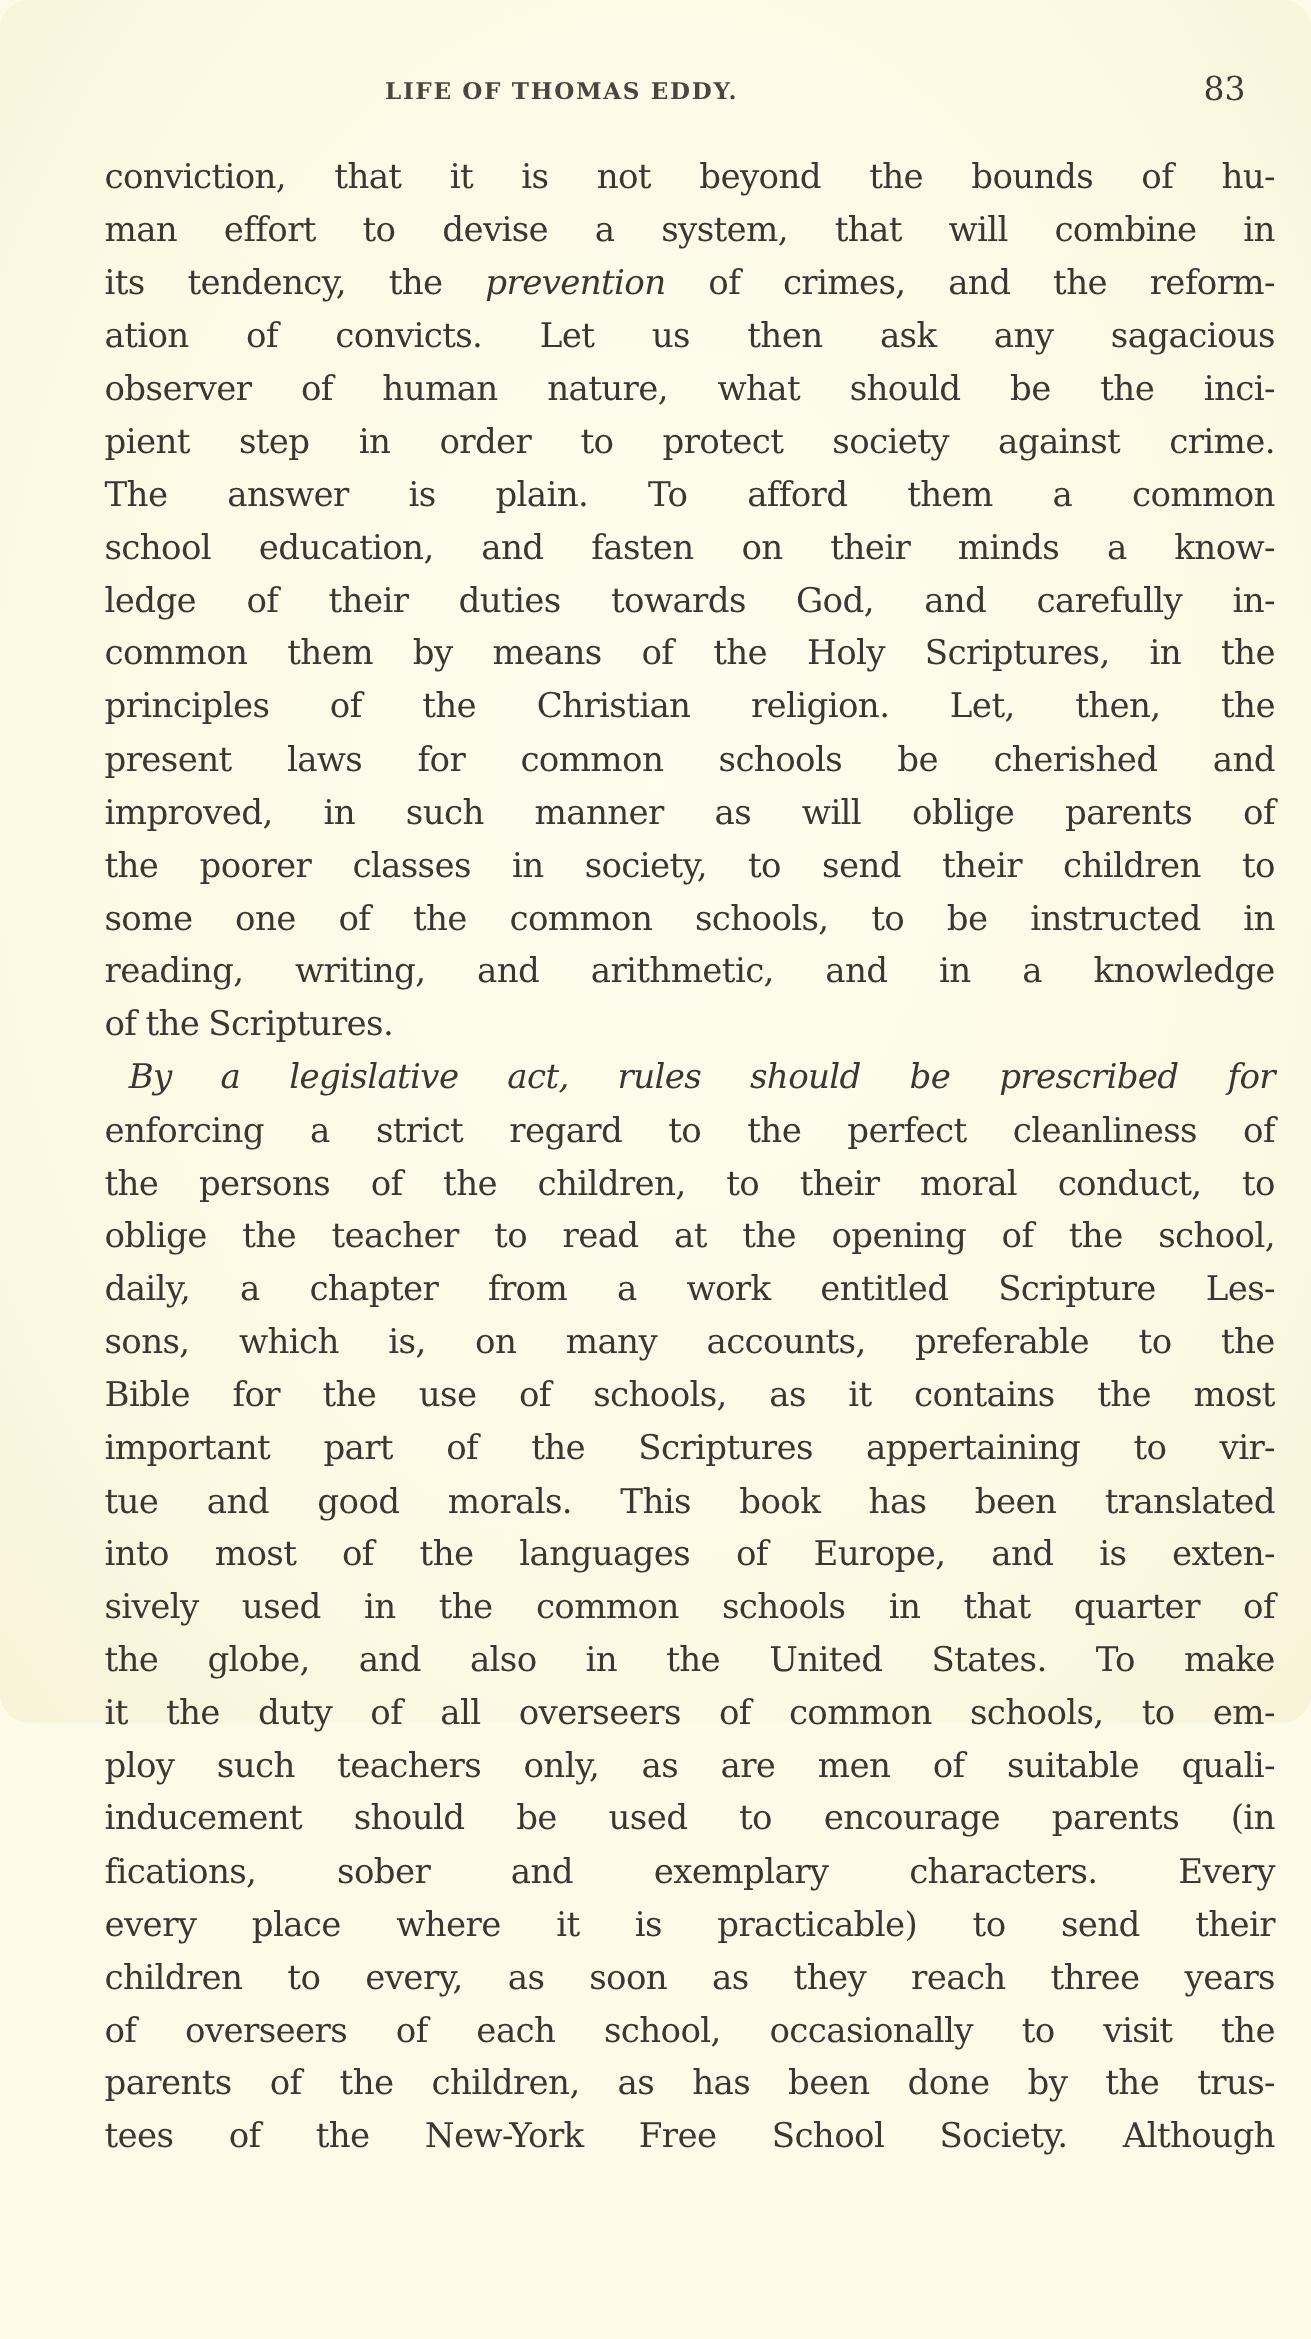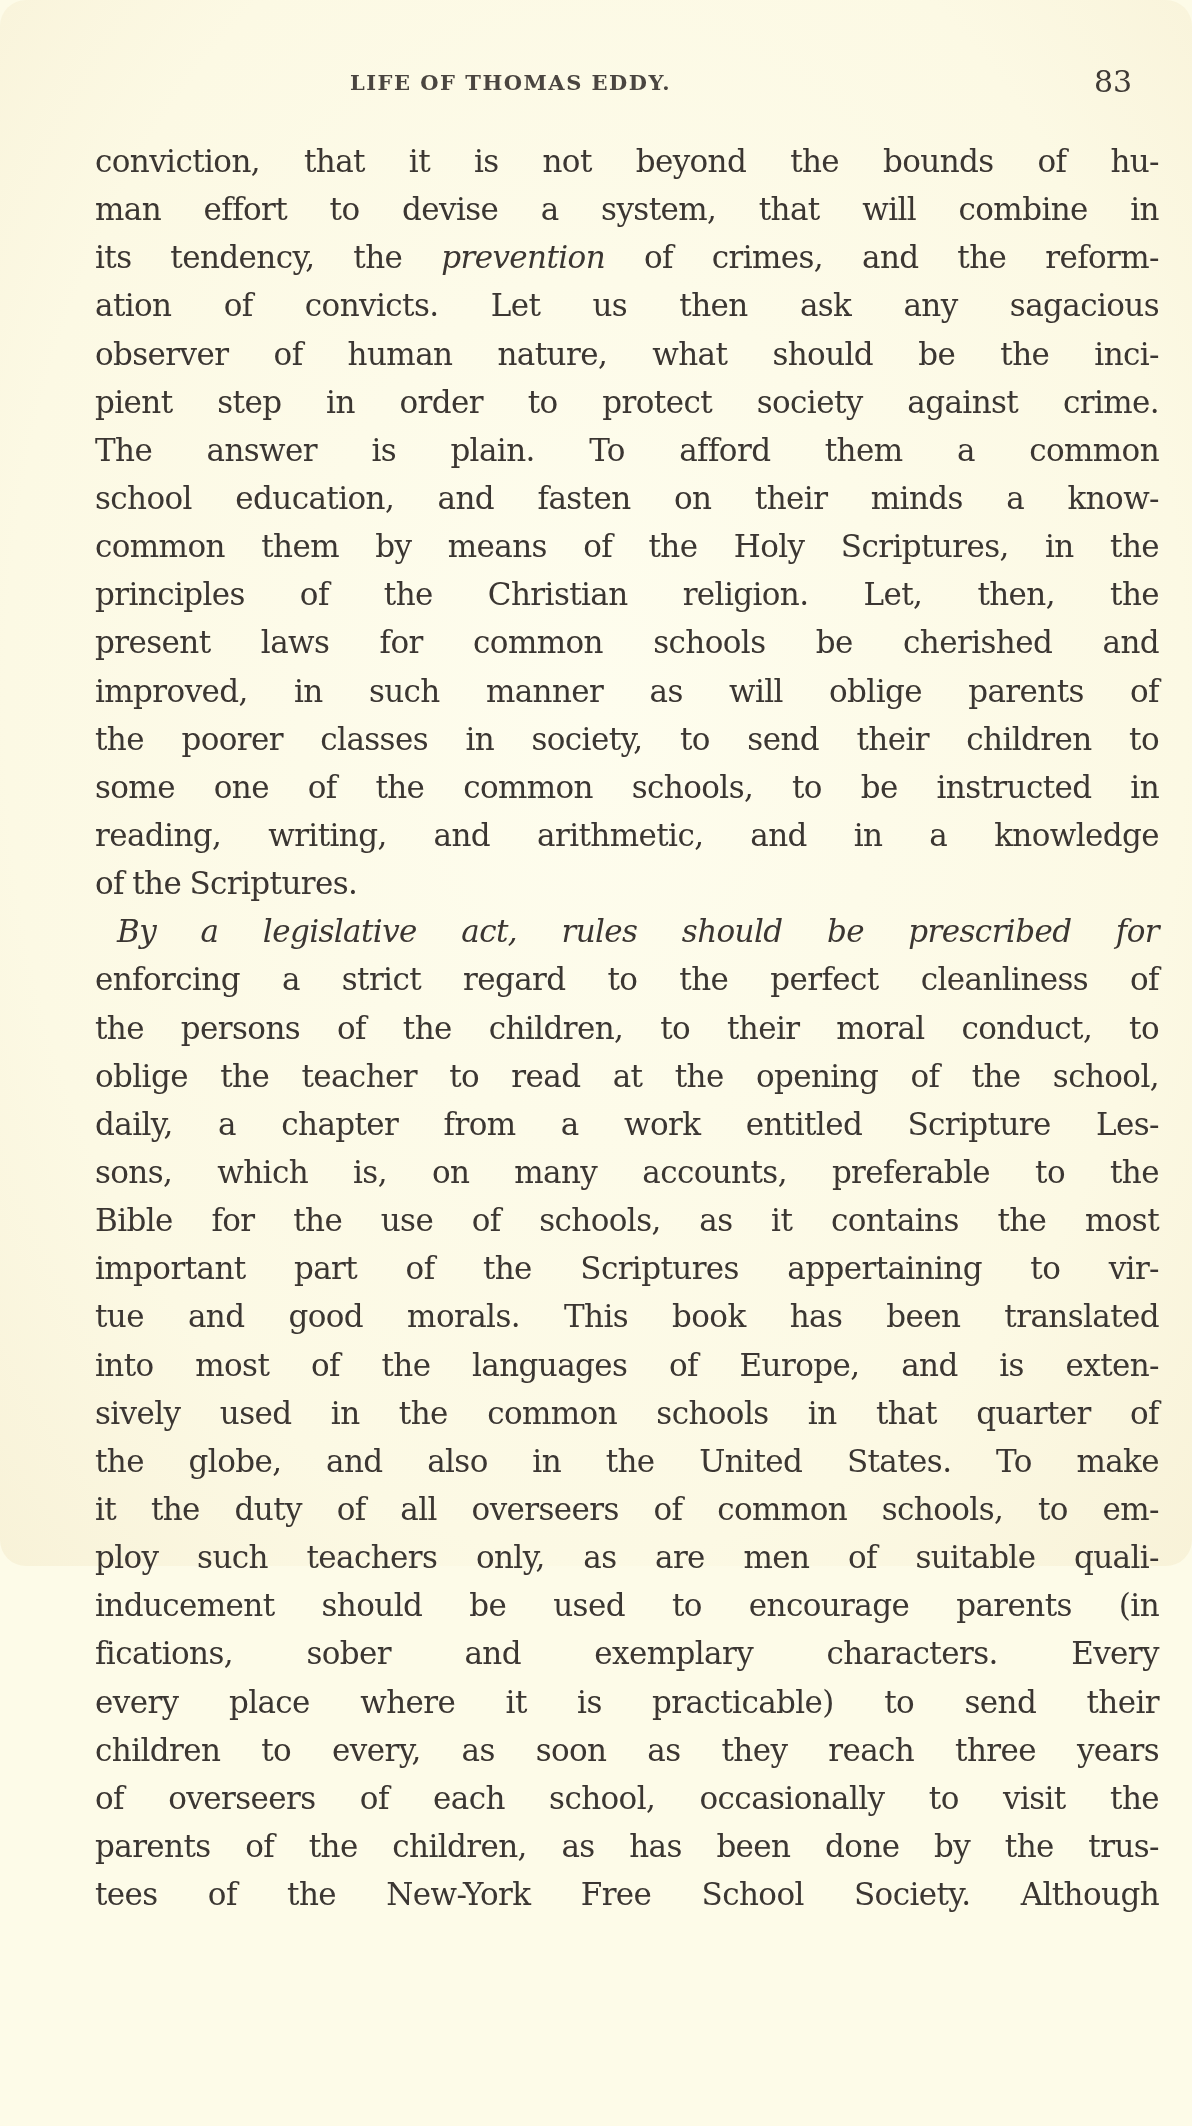--- a/index.html
+++ b/index.html
@@ -88,20 +88,21 @@
   <div class="body-text" id="body-text">
       <div>
         <span class="line">conviction, that it is not beyond the bounds of hu-</span>
         <span class="line">man effort to devise a system, that will combine in</span>
         <span class="line">its tendency, the <em>prevention</em> of crimes, and the reform-</span>
         <span class="line">ation of convicts. Let us then ask any sagacious</span>
         <span class="line">observer of human nature, what should be the inci-</span>
         <span class="line">pient step in order to protect society against crime.</span>
         <span class="line">The answer is plain. To afford them a common</span>
         <span class="line">school education, and fasten on their minds a know-</span>
+        <span class="line">ledge of their duties towards God, and carefully in-</span>
         <span class="line">common them by means of the Holy Scriptures, in the</span>
         <span class="line">principles of the Christian religion. Let, then, the</span>
         <span class="line">present laws for common schools be cherished and</span>
         <span class="line">improved, in such manner as will oblige parents of</span>
         <span class="line">the poorer classes in society, to send their children to</span>
         <span class="line">some one of the common schools, to be instructed in</span>
         <span class="line">reading, writing, and arithmetic, and in a knowledge</span>
         <span class="line last">of the Scriptures.</span>
       </div>
       <div>

